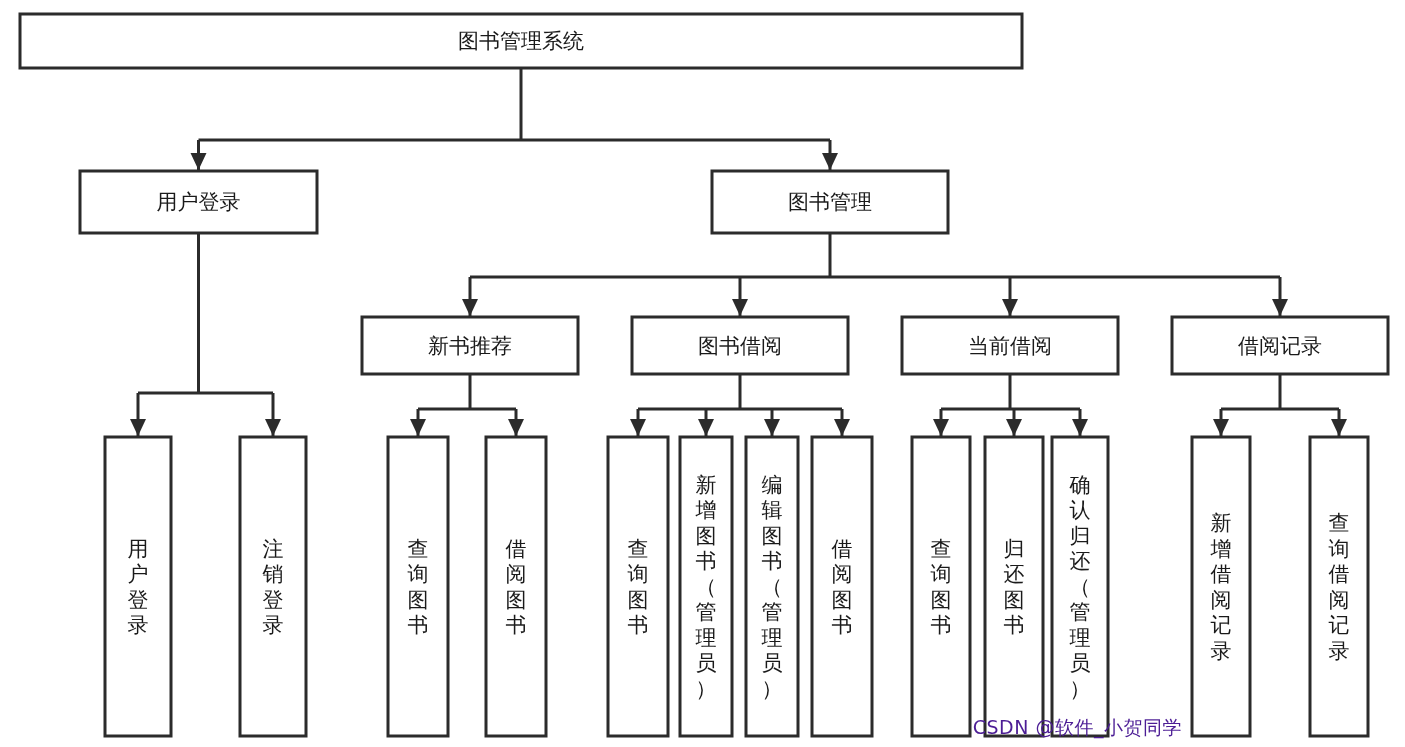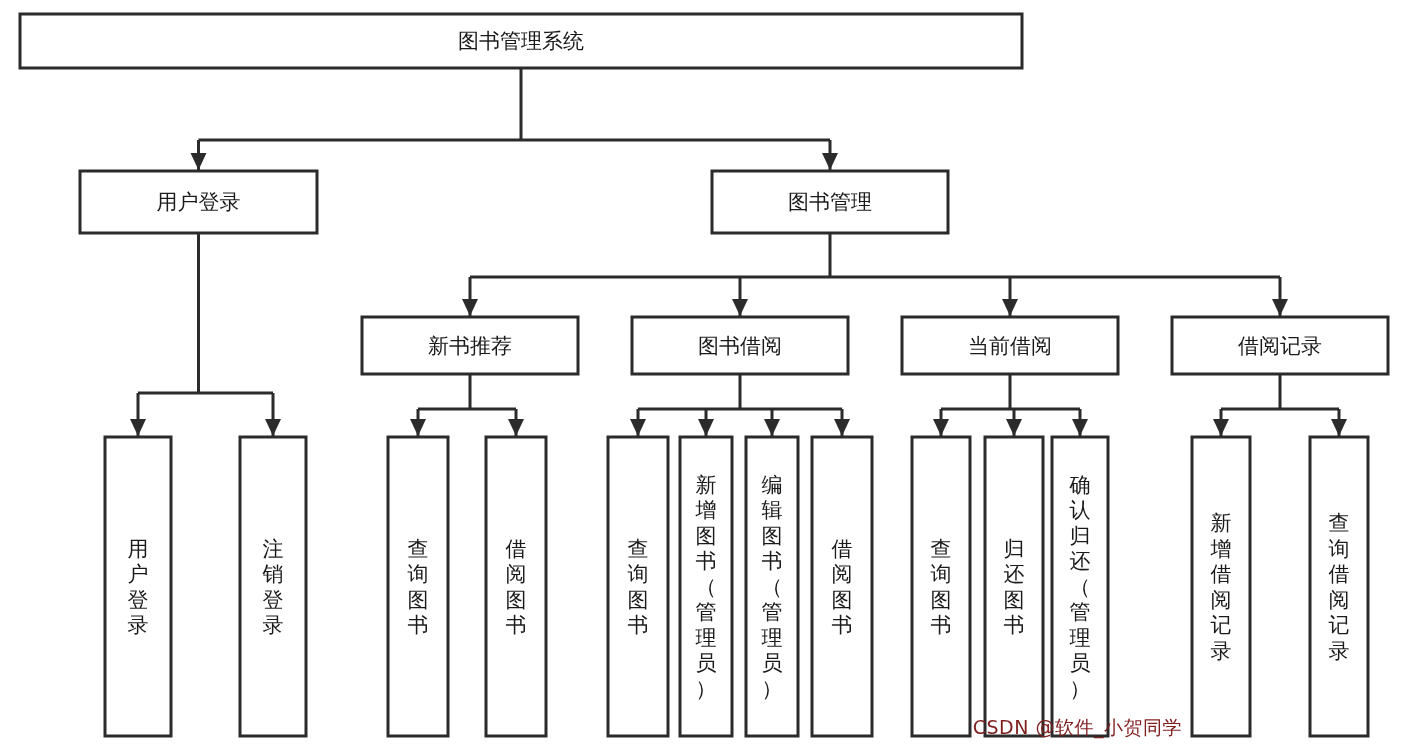--- a/index.html
+++ b/index.html
@@ -55,21 +55,21 @@
     font-size: 21px;
     fill: #1a1a1a;
     text-anchor: middle;
   }
   .watermark {
     position: absolute;
     right: 14px;
     bottom: 6px;
     font-family: "DejaVu Sans", "Liberation Sans", sans-serif;
     font-size: 19px;
-    color: #7f1d1d;
+    color: #4c1d95;
     letter-spacing: 0.5px;
     white-space: nowrap;
     pointer-events: none;
   }
 </style>
 </head>
 <body>
 
 <div id="diagram-root">
   <svg class="flow" viewBox="0 0 1405 747" xmlns="http://www.w3.org/2000/svg">

